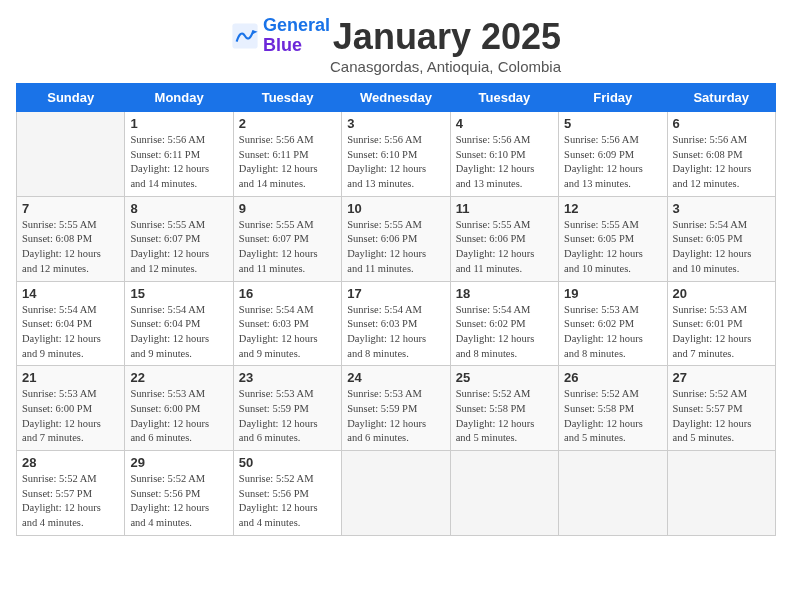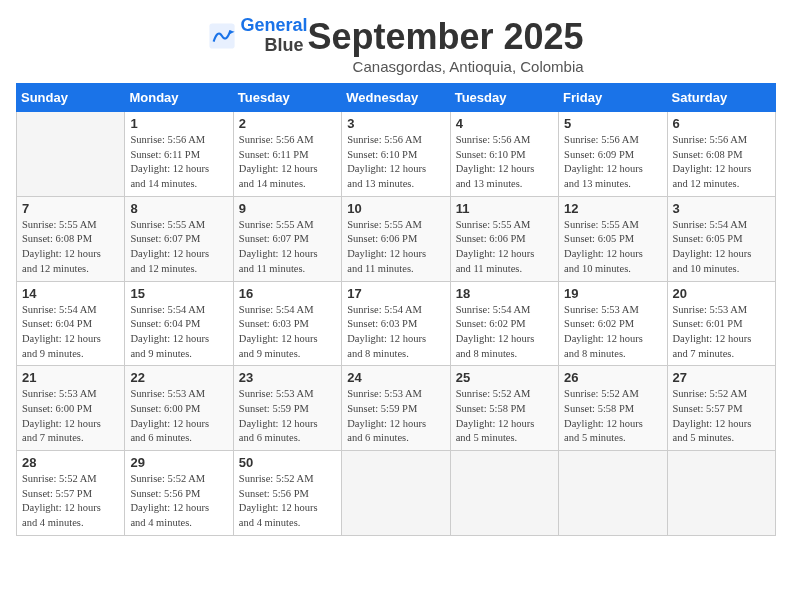--- a/index.html
+++ b/index.html
@@ -48,21 +48,21 @@
     }
     table {
       width: 100%;
       border-collapse: collapse;
       font-size: 11px;
     }
     thead th {
       background-color: #1a73e8;
       color: #fff;
       padding: 6px 4px;
-      text-align: left;
+      text-align: center;
       font-size: 13px;
       border: 1px solid #1a73e8;
     }
     tbody td {
       border: 1px solid #ccc;
       vertical-align: top;
       padding: 4px 5px;
       width: 14.28%;
       min-height: 80px;
       background: #fff;
@@ -92,25 +92,25 @@
 
 <div class="header">
   <div class="logo">
     <svg class="logo-icon" viewBox="0 0 40 40">
       <rect x="2" y="2" width="36" height="36" rx="4" fill="#e8f0fe"></rect>
       <path d="M8 28 Q14 10 20 20 Q26 30 32 12" stroke="#1a73e8" stroke-width="3" fill="none"></path>
       <polygon points="32,12 38,14 30,18" fill="#1a73e8"></polygon>
     </svg>
     <div class="logo-text">
       <div><span>General</span></div>
-      <div style="color:#404040;margin-left:24px;">Blue</div>
+      <div style="color:#6d28d9;">Blue</div>
     </div>
   </div>
   <div class="title-block">
-    <div class="month-title">September 2025</div>
+    <div class="month-title">January 2025</div>
     <div class="subtitle">Canasgordas, Antioquia, Colombia</div>
   </div>
 </div>
 
 <table>
   <thead>
     <tr id="header-row">
         <th>Sunday</th>
         <th>Monday</th>
         <th>Tuesday</th>

